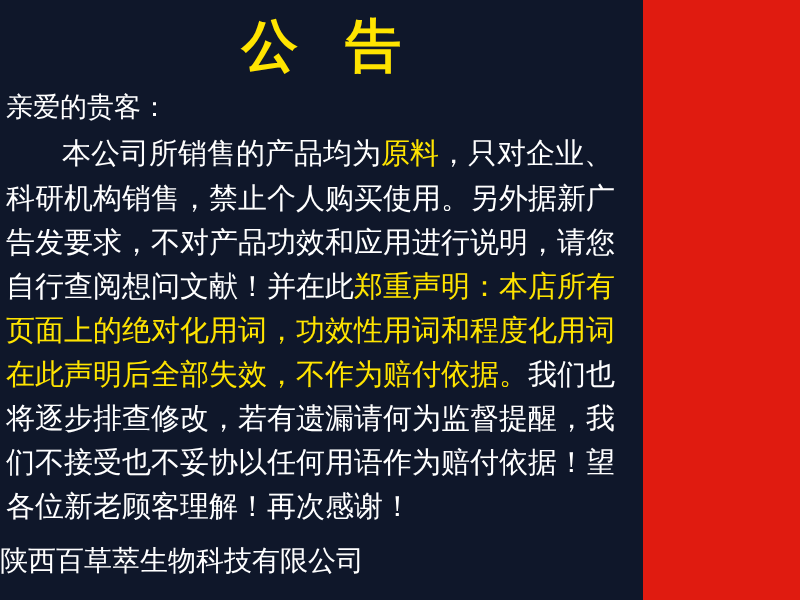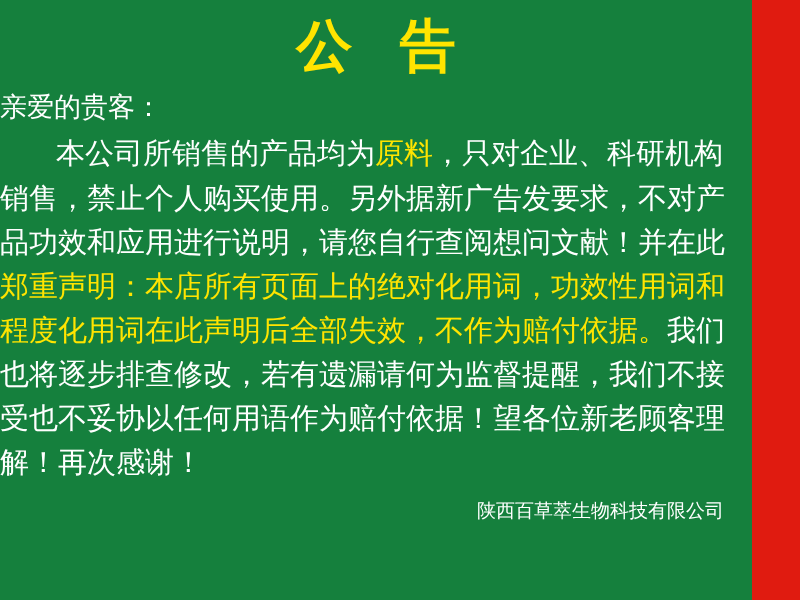--- a/index.html
+++ b/index.html
@@ -8,38 +8,38 @@
   }
   body {
     width: 800px;
     height: 600px;
     background: #e01b10;
     font-family: "DejaVu Sans", "Liberation Sans", sans-serif;
     overflow: hidden;
   }
   .notice-page {
     position: relative;
-    width: 752px;
+    width: 643px;
     height: 600px;
-    background: #15803d;
+    background: #0f172a;
     box-sizing: border-box;
     padding: 0;
   }
   .notice-title {
     text-align: center;
     color: #ffe400;
     font-size: 56px;
     font-weight: bold;
     letter-spacing: 14px;
     padding-top: 14px;
     line-height: 1.15;
     text-indent: 14px;
   }
   .notice-body {
-    padding: 8px 14px 0 0;
+    padding: 8px 14px 0 6px;
     color: #ffffff;
     font-size: 28px;
     line-height: 1.52;
     font-weight: 500;
   }
   .salutation {
     margin: 0 0 4px 0;
     font-size: 27px;
     color: #ffffff;
   }
@@ -47,24 +47,24 @@
     margin: 0;
     text-indent: 56px;
     font-size: 29px;
     color: #ffffff;
     word-break: break-all;
   }
   .hl {
     color: #ffe400;
   }
   .signature {
-    text-align: right;
+    text-align: left;
     color: #ffffff;
-    font-size: 19px;
-    padding: 14px 28px 0 0;
+    font-size: 28px;
+    padding: 14px 16px 0 0;
     margin: 0;
   }
 </style>
 </head>
 <body>
 
 <div class="notice-page">
 
   <div class="notice-title">公 告</div>
 

